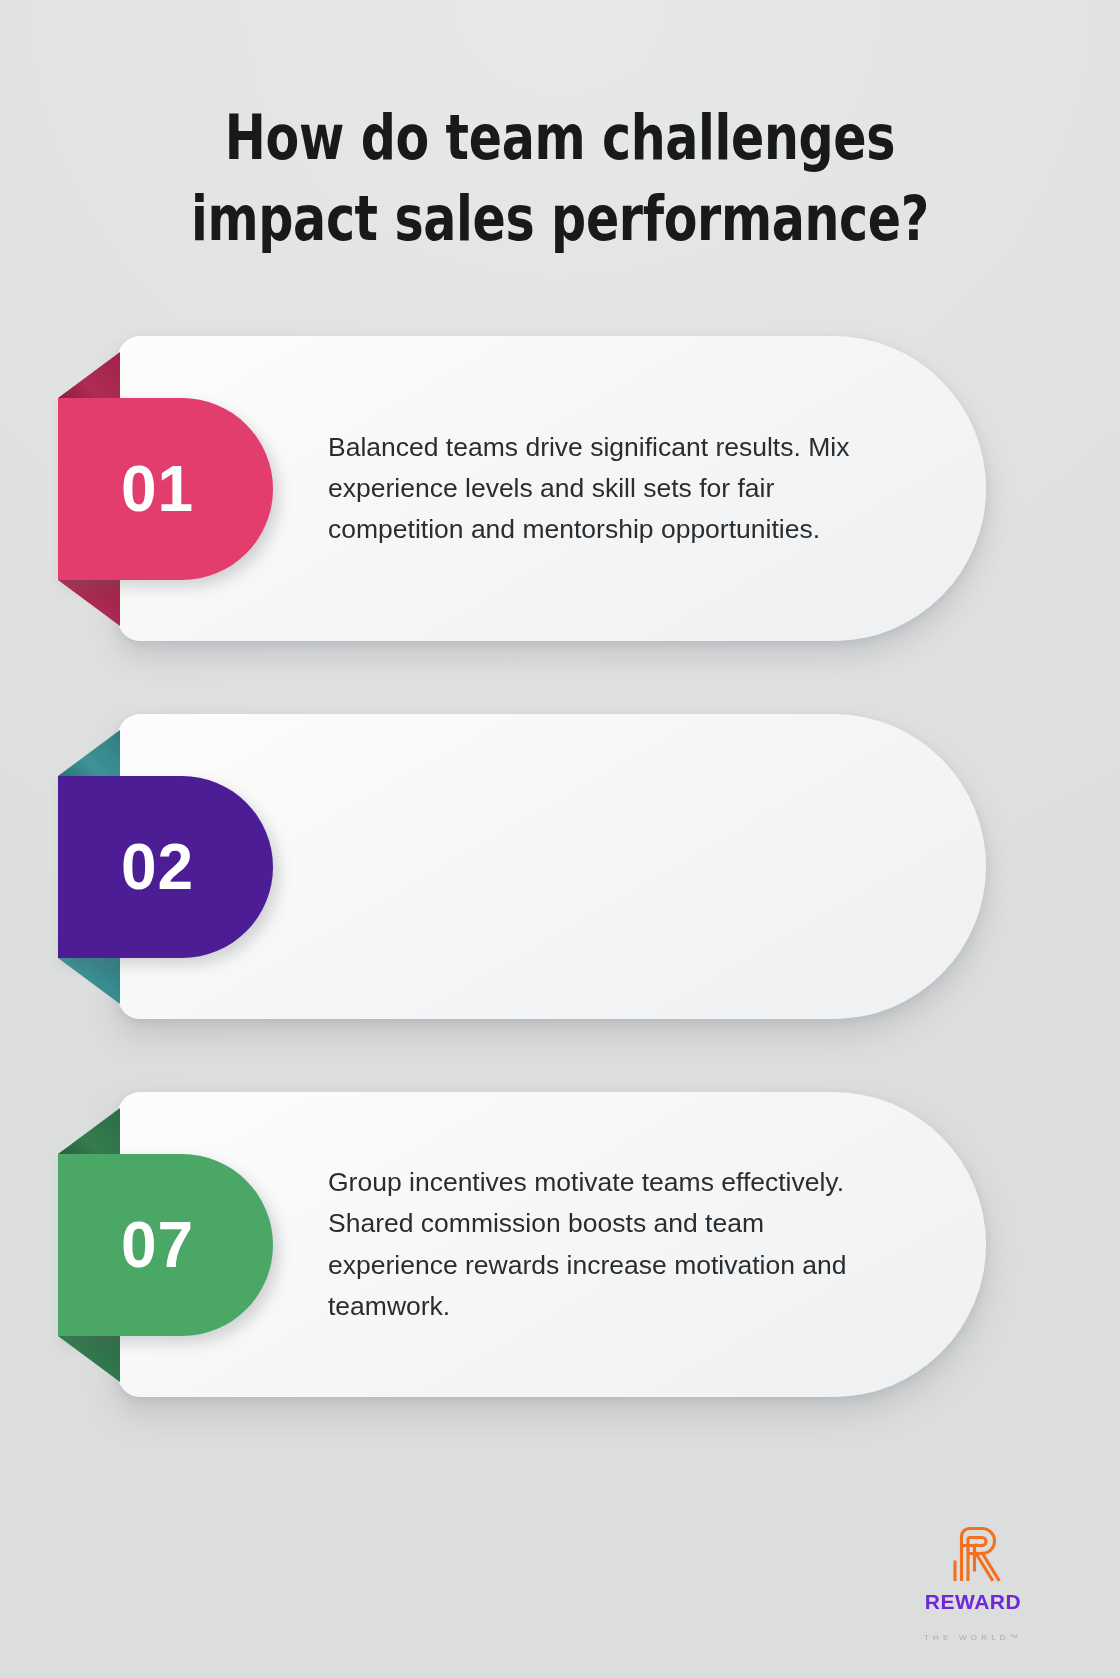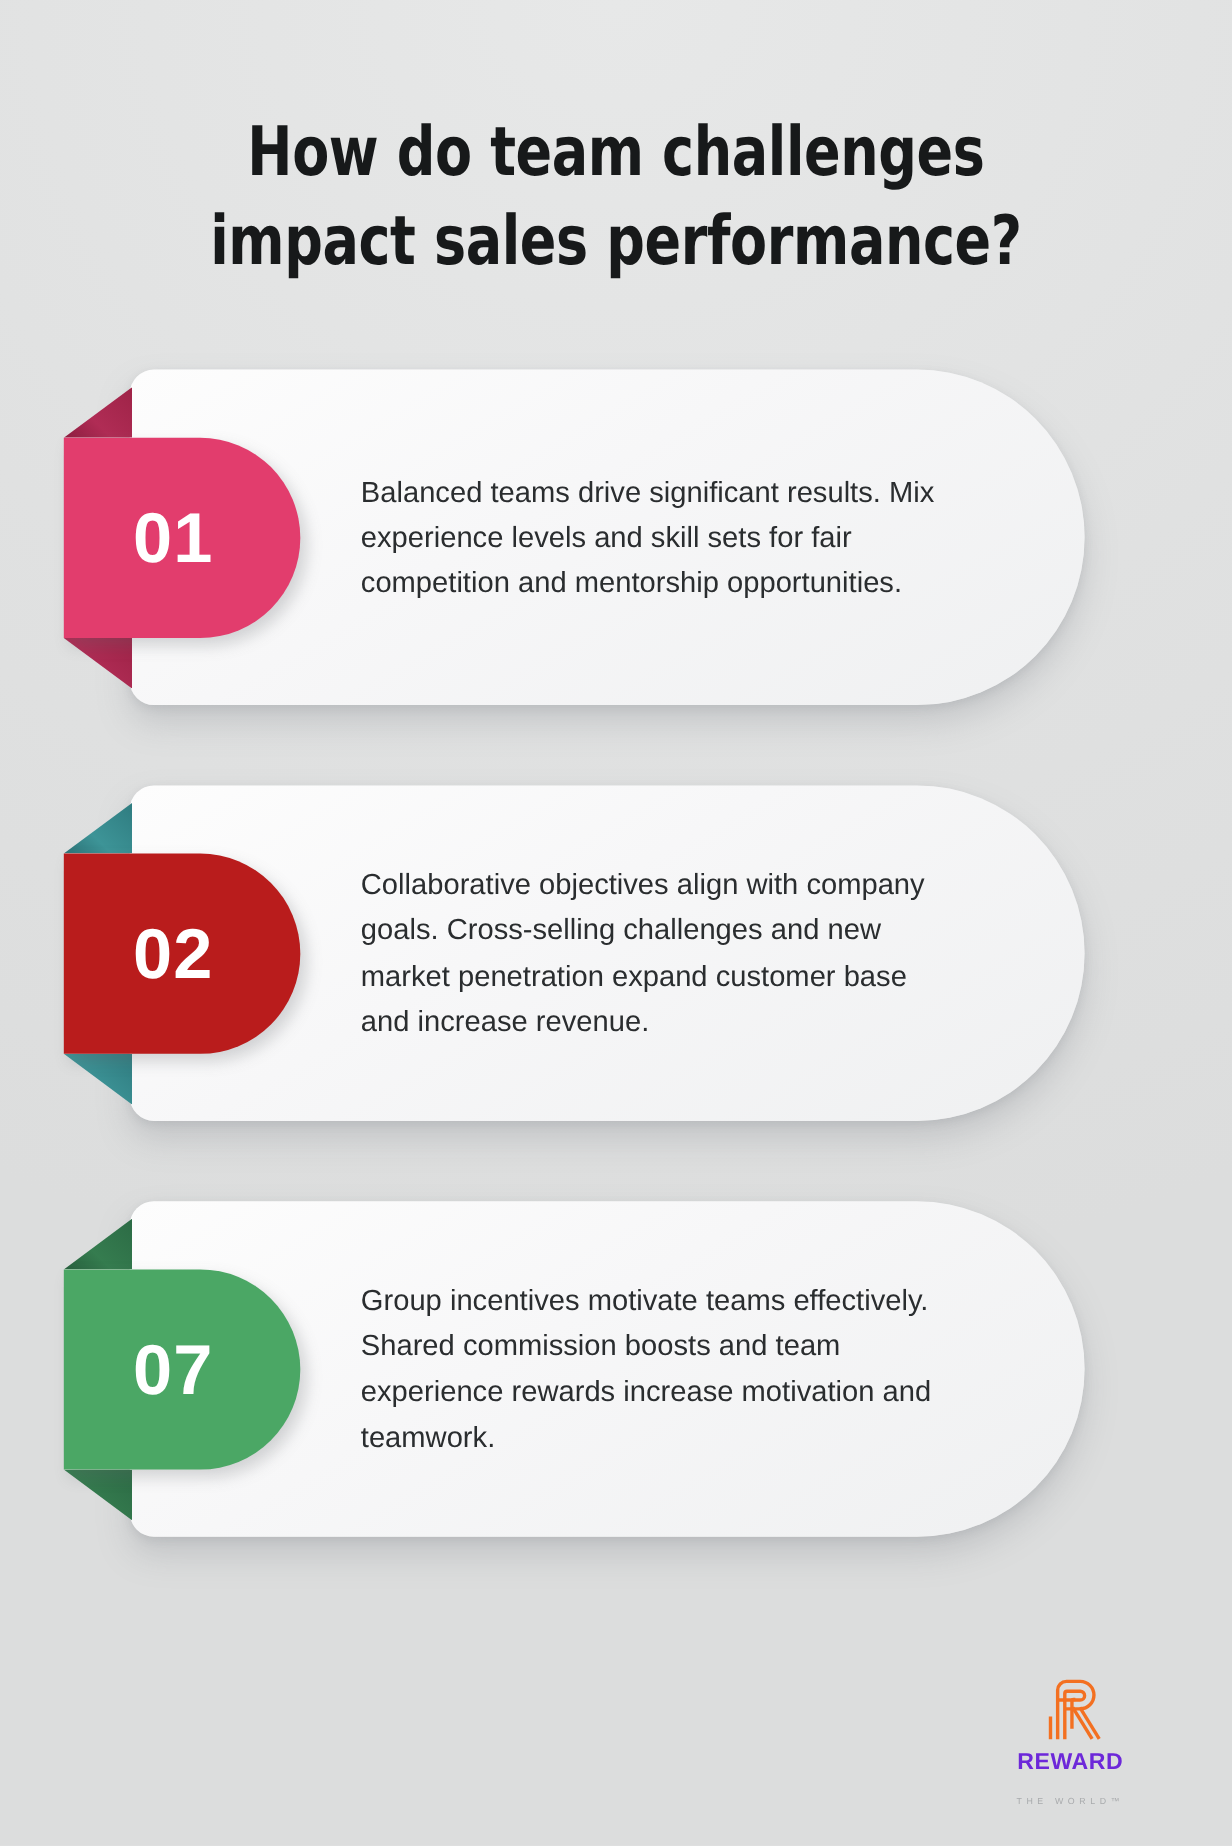--- a/index.html
+++ b/index.html
@@ -142,21 +142,21 @@
     color:#2a2d2f;
     font-family:"Liberation Sans", sans-serif;
     font-weight:400;
   }
 
   
   .c1 .badge     { background:#e23d6d; }
   .c1 .fold-top,
   .c1 .fold-bottom { background:linear-gradient(225deg,#9e2347 0%,#b02c55 60%,#8d1d3f 100%); }
 
-  .c2 .badge     { background:#b91c1c; }
+  .c2 .badge     { background:#4c1d95; }
   .c2 .fold-top,
   .c2 .fold-bottom { background:linear-gradient(225deg,#2f7c80 0%,#3d9497 60%,#2b7175 100%); }
 
   .c3 .badge     { background:#4ba765; }
   .c3 .fold-top,
   .c3 .fold-bottom { background:linear-gradient(225deg,#2c6b45 0%,#357c4f 60%,#275f3d 100%); }
 
   
   .logo {
     position:absolute;
@@ -212,23 +212,20 @@
     <div class="card"></div>
 
     <div class="ribbon">
       <div class="fold-top"></div>
       <div class="fold-bottom"></div>
       <div class="badge">
         <span class="badge-num">02</span>
       </div>
     </div>
 
-    <div class="copy">
-      <p>Collaborative objectives align with company goals. Cross-selling challenges and new market penetration expand customer base and increase revenue.</p>
-    </div>
   </div>
 
   <div class="row c3">
     <div class="card"></div>
 
     <div class="ribbon">
       <div class="fold-top"></div>
       <div class="fold-bottom"></div>
       <div class="badge">
         <span class="badge-num">07</span>

